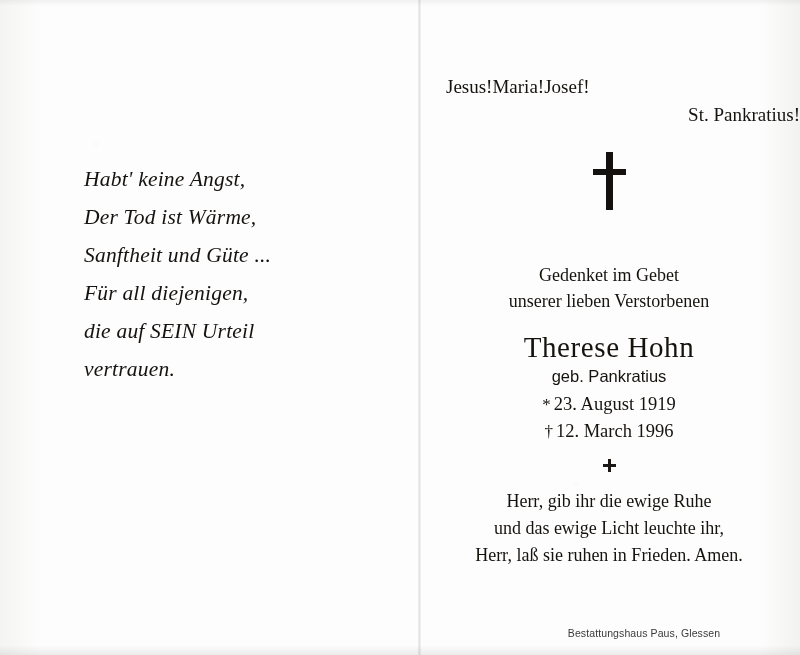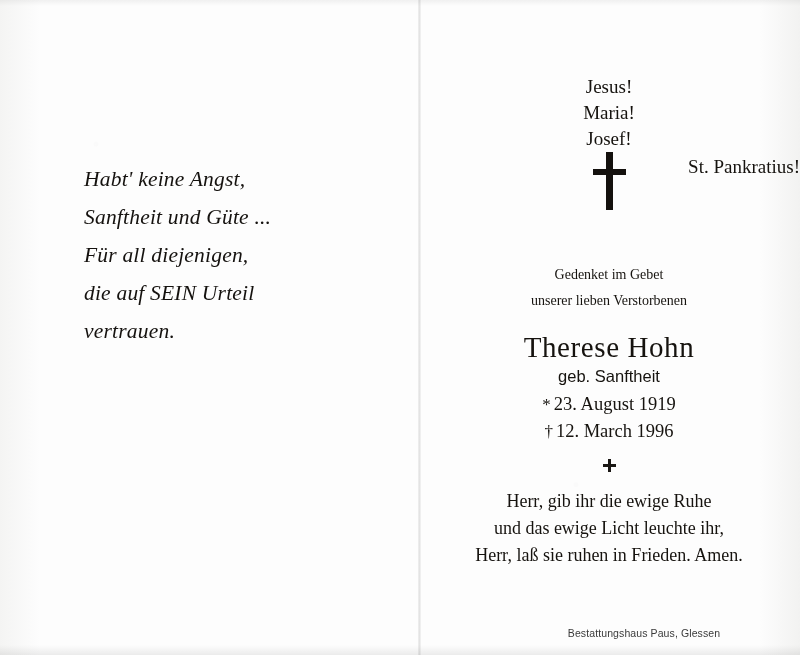--- a/index.html
+++ b/index.html
@@ -82,21 +82,20 @@
     width: 382px;
     text-align: center;
     color: #16130f;
   }
   .invocation .row-names {
     display: flex;
     justify-content: flex-start;
     padding: 0 28px;
     font-size: 19px;
     line-height: 26px;
-    flex-direction: column;
   }
   .invocation .row-saint {
     margin-top: 2px;
     font-size: 19px;
     line-height: 26px;
     text-align: right;
   }
 
   .cross-wrap {
     position: absolute;
@@ -130,21 +129,21 @@
 
   .memorial {
     position: absolute;
     left: 0;
     top: 262px;
     width: 382px;
     text-align: center;
     color: #16130f;
   }
   .memorial .lead {
-    font-size: 14px;
+    font-size: 18px;
     line-height: 26px;
   }
   .memorial .name {
     margin-top: 16px;
     font-size: 29px;
     letter-spacing: 0.6px;
     line-height: 34px;
   }
   .memorial .maiden {
     margin-top: 1px;
@@ -205,20 +204,21 @@
 <body>
 
 <div class="card">
   <div class="edge-top"></div>
   <div class="edge-bottom"></div>
   <div class="fold"></div>
 
   <div class="left-panel">
     <div class="poem">
       <div class="line">Habt' keine Angst,</div>
+      <div class="line">Der Tod ist Wärme,</div>
       <div class="line">Sanftheit und Güte ...</div>
       <div class="line">Für all diejenigen,</div>
       <div class="line">die auf SEIN Urteil</div>
       <div class="line">vertrauen.</div>
     </div>
   </div>
 
   <div class="right-panel">
 
     <div class="invocation">
@@ -235,21 +235,21 @@
         <span class="v"></span>
         <span class="h"></span>
       </span>
     </div>
 
     <div class="memorial">
       <div class="lead">Gedenket im Gebet</div>
       <div class="lead">unserer lieben Verstorbenen</div>
 
       <div class="name">Therese Hohn</div>
-      <div class="maiden">geb. Sanftheit</div>
+      <div class="maiden">geb. Pankratius</div>
 
       <div class="dates">
         <div class="date-row">
           <span class="sym">*</span><span>23. August 1919</span>
         </div>
         <div class="date-row">
           <span class="sym">†</span><span>12. March 1996</span>
         </div>
       </div>
 

